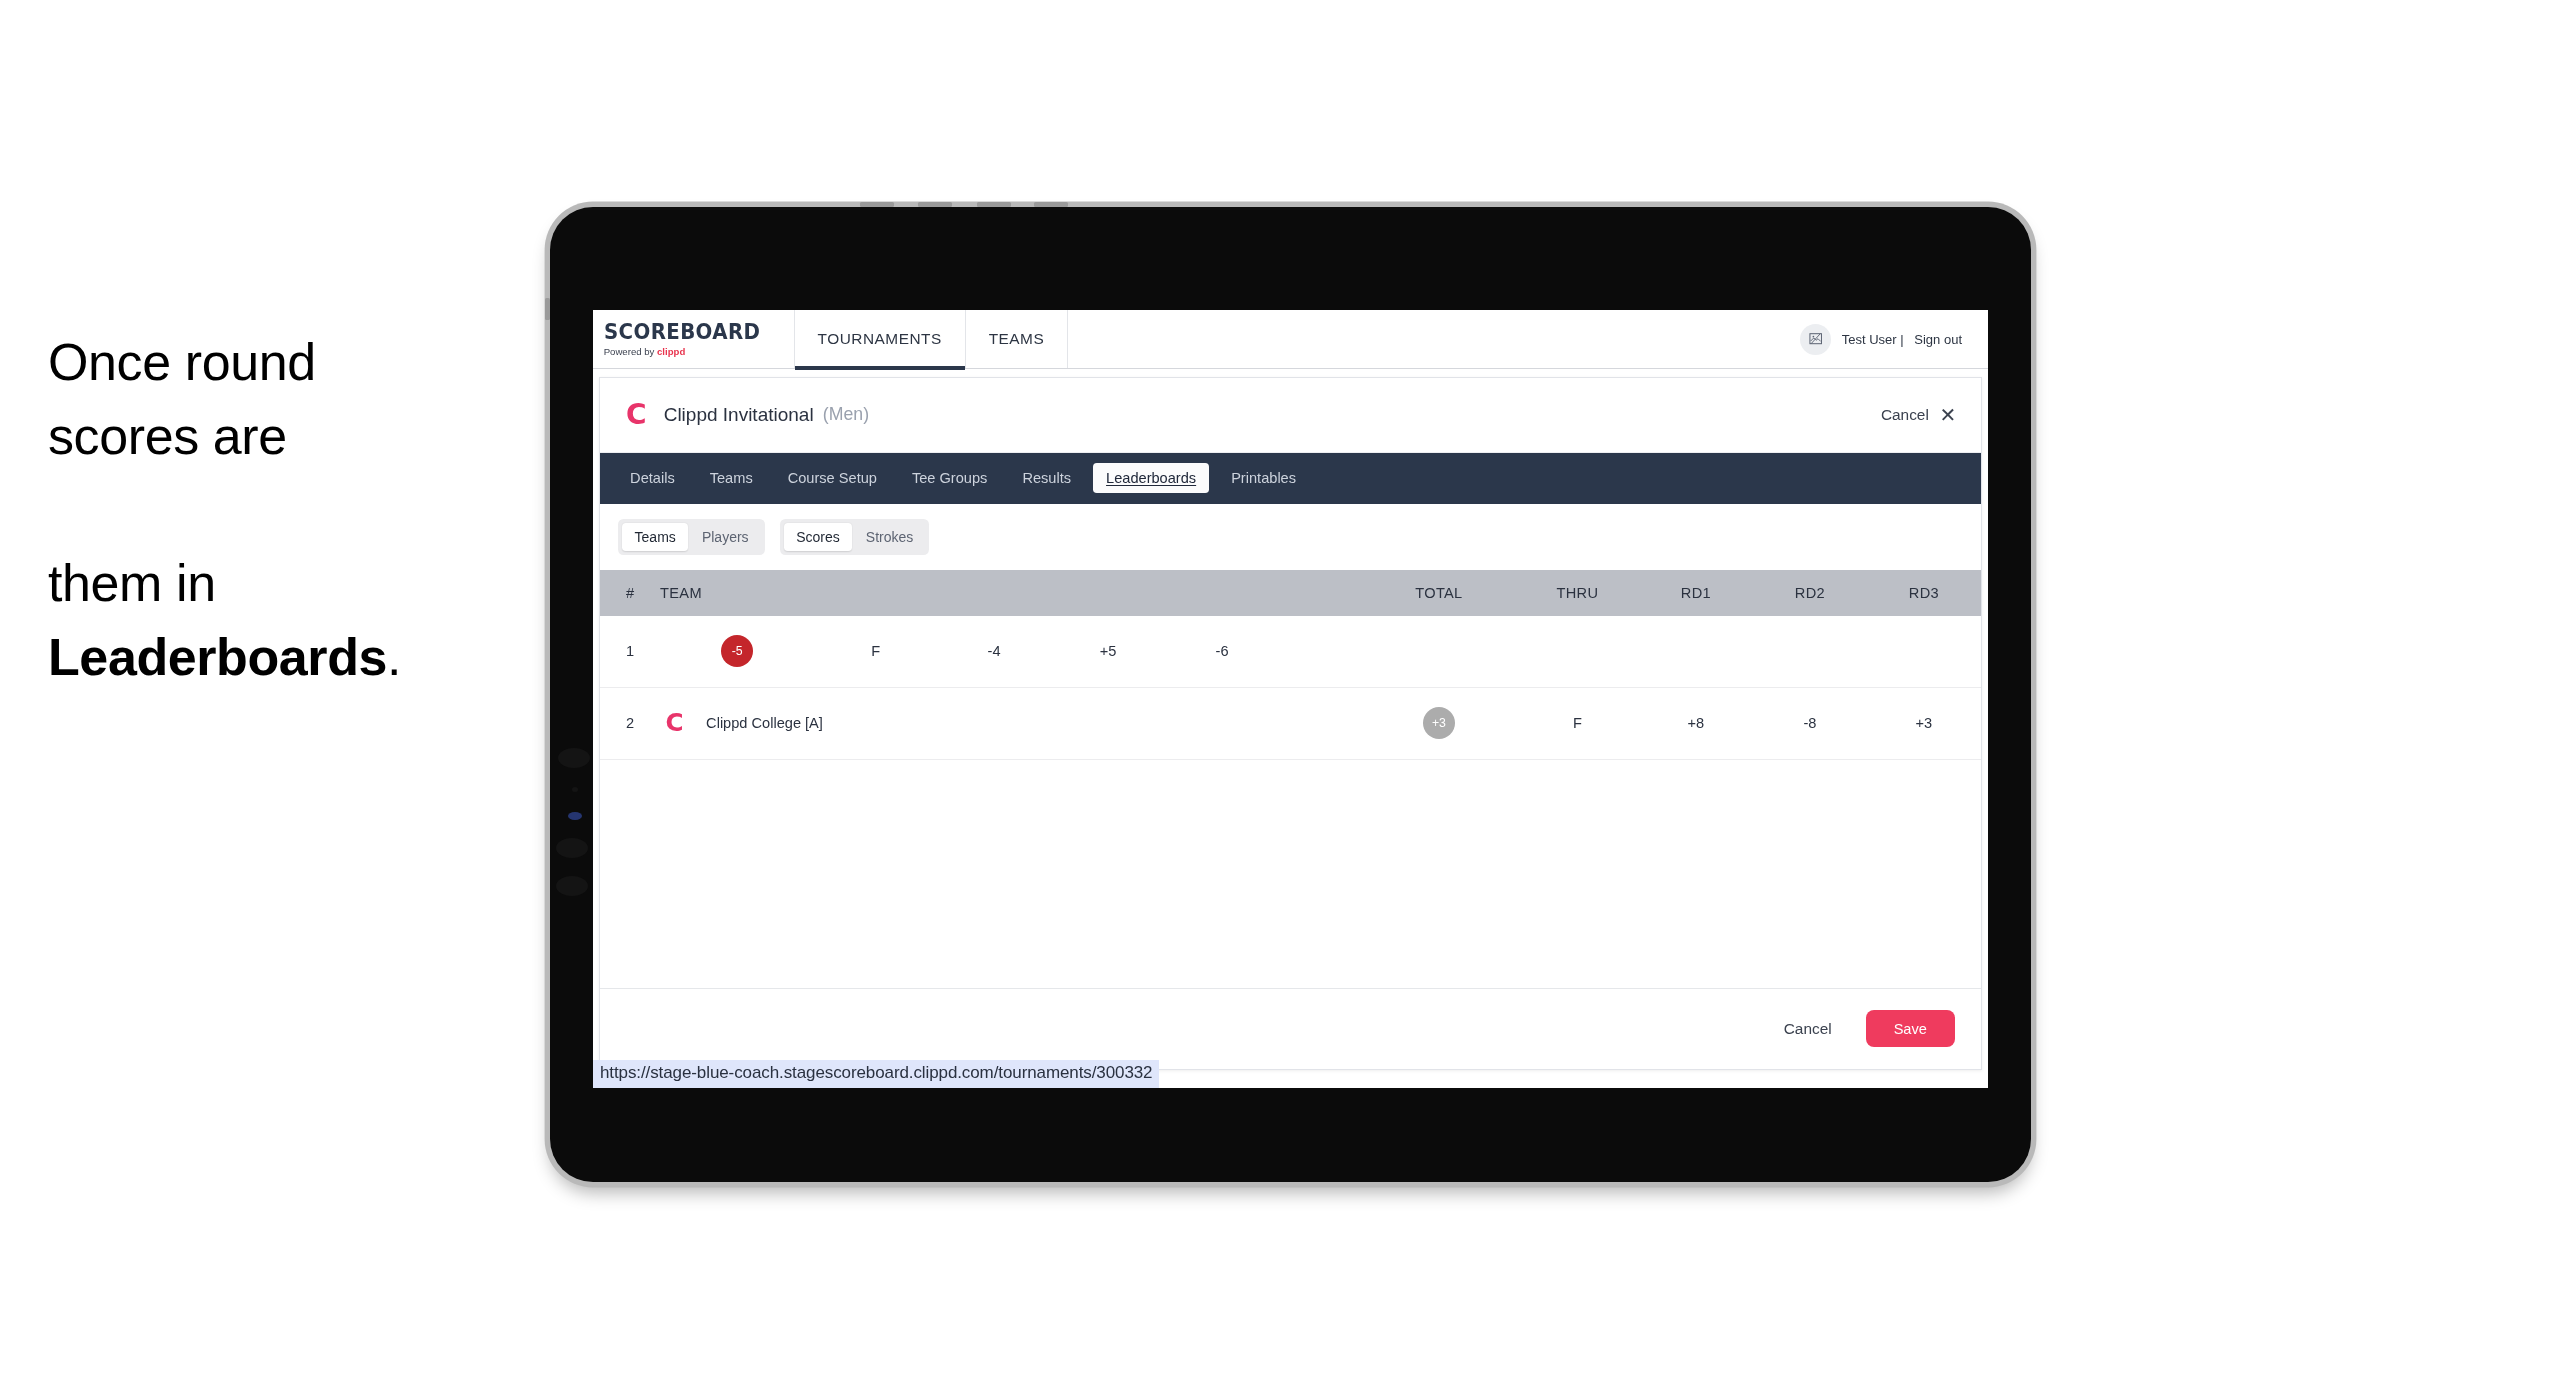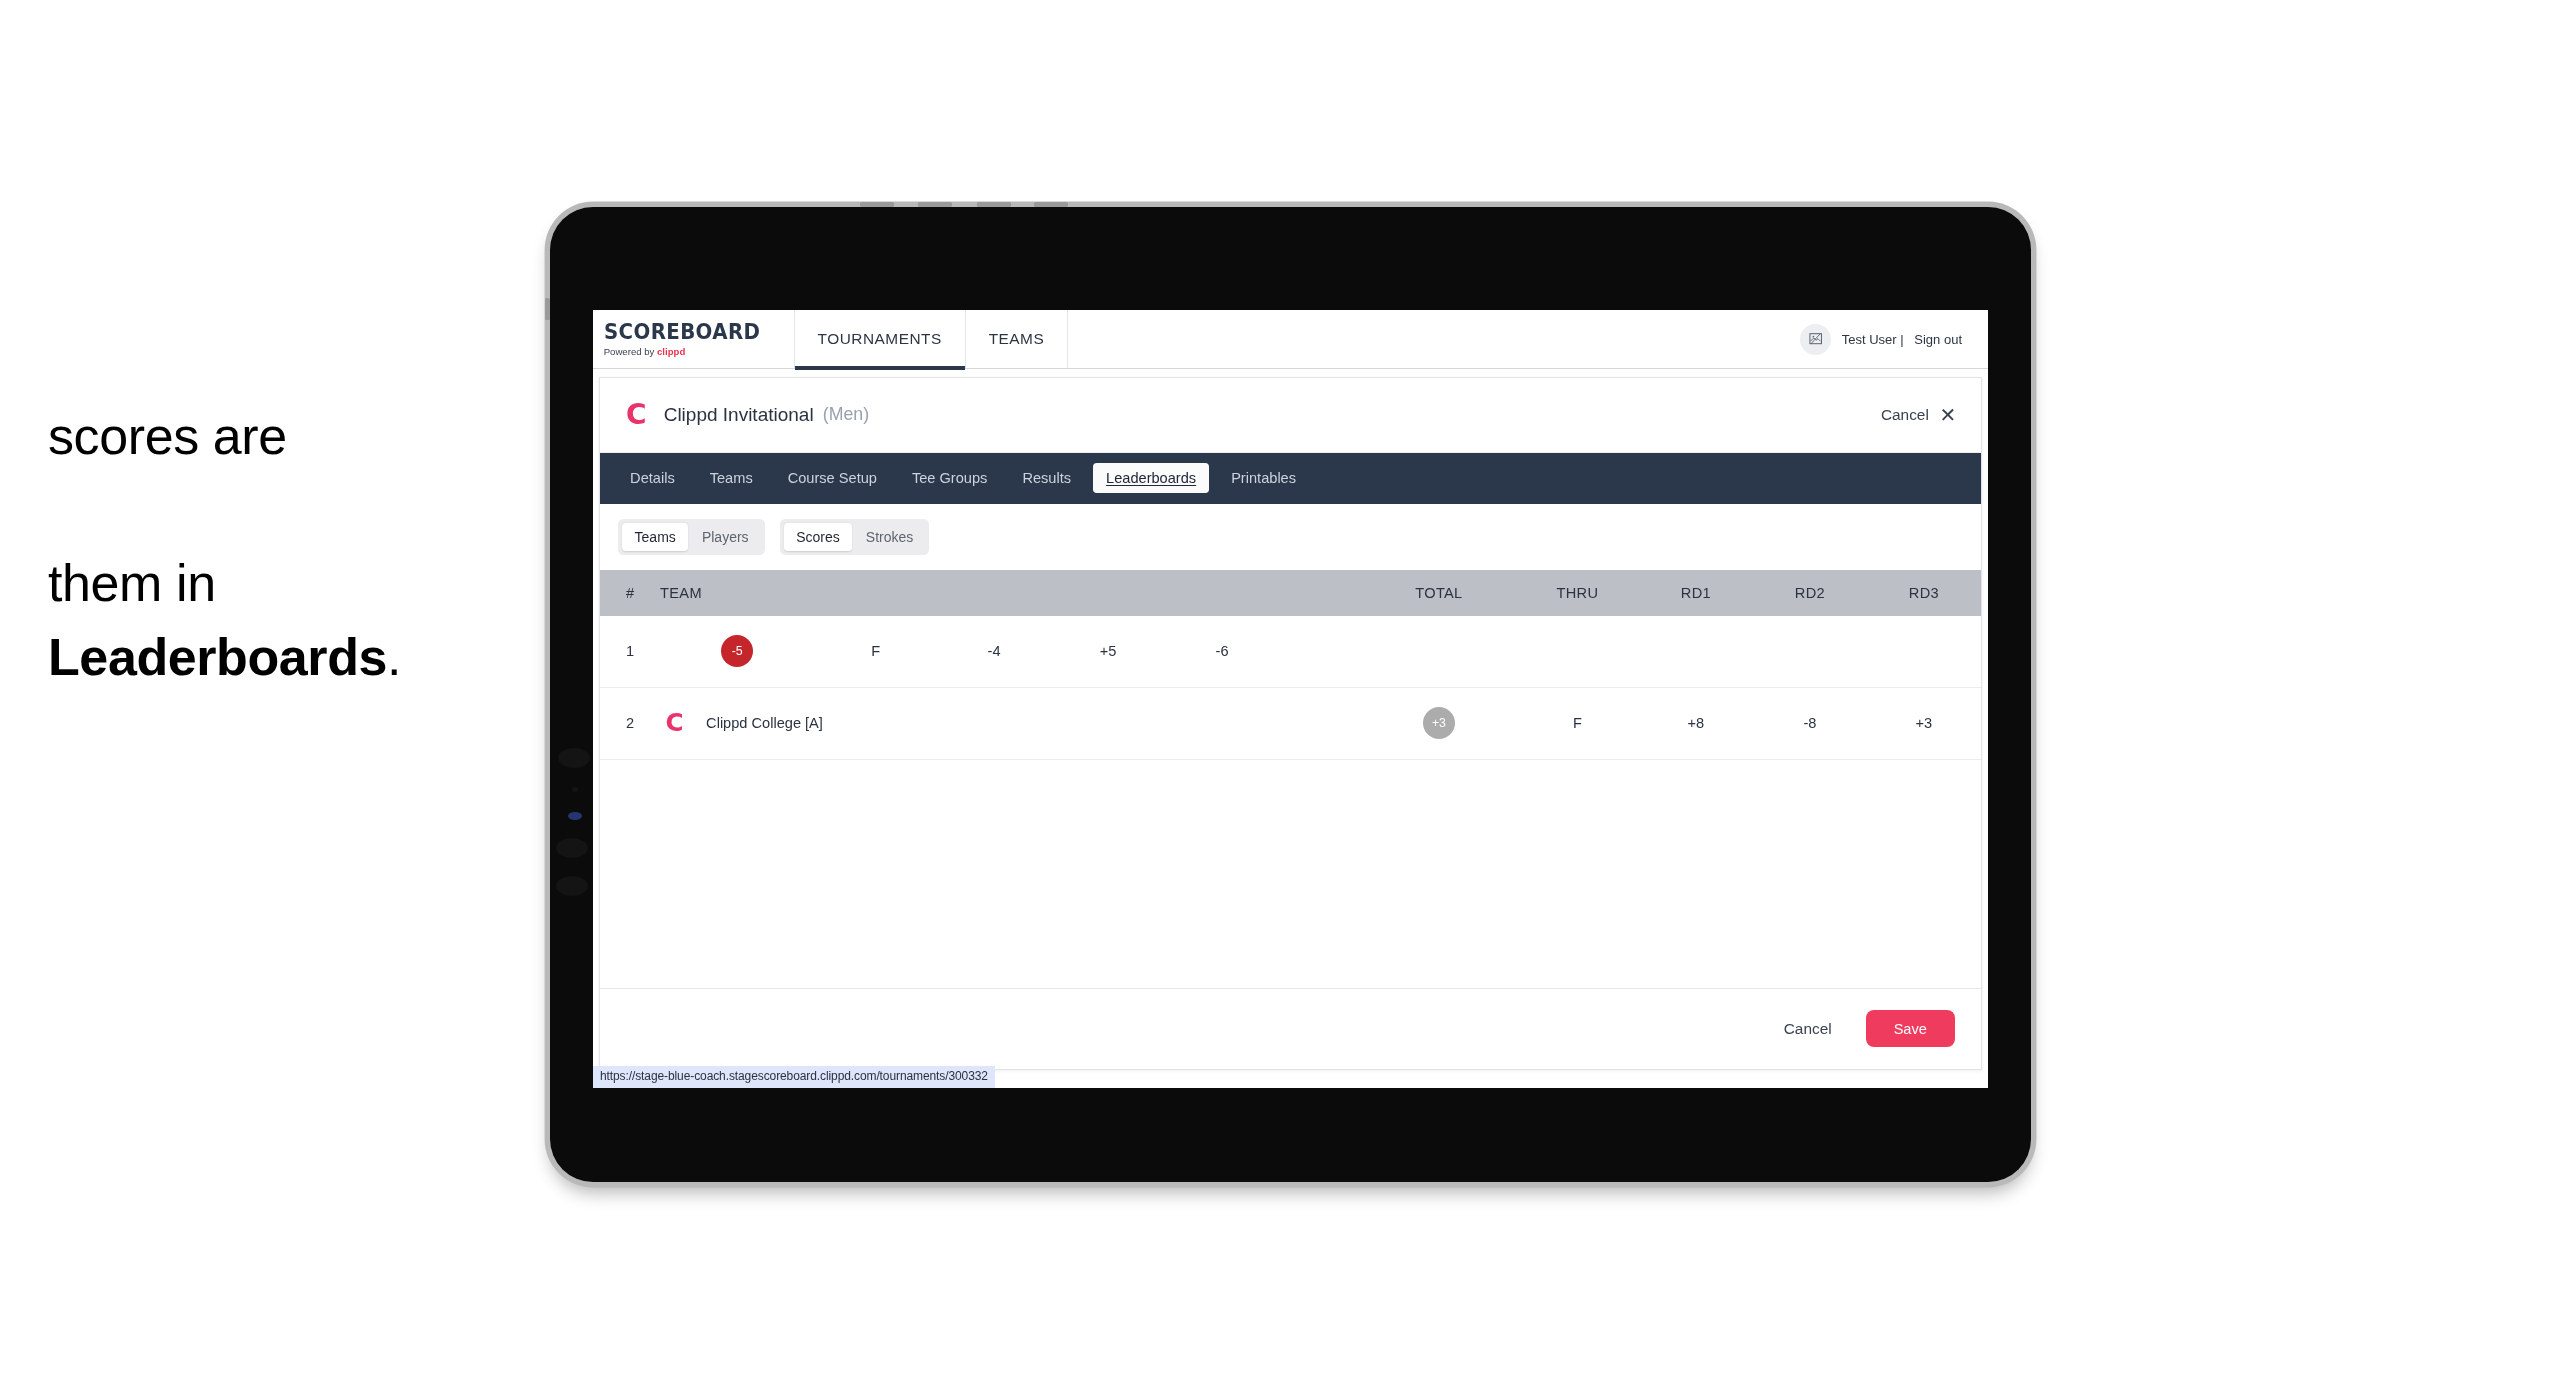--- a/index.html
+++ b/index.html
@@ -347,31 +347,31 @@
     font-family: "Liberation Sans", sans-serif;
   }
 
   
   #status-url {
     position: absolute;
     left: 0;
     bottom: 0;
     background: #dfe6fb;
     color: #2a3140;
-    font-size: 12px;
+    font-size: 17px;
     padding: 3.8px 7px 4.6px 7px;
     white-space: nowrap;
     letter-spacing: -0.1px;
   }
 </style>
 </head>
 <body>
 
 <div id="caption">
-  <br>
+  <span>Once round</span><br>
   <span>scores are</span><br>
   <br>
   <span>them in</span><br>
   <span class="bold">Leaderboards</span><span>.</span>
 </div>
 
 <div id="tablet">
 
   <div class="bezel-btn-top" style="left:310px; width:34px;"></div>
   <div class="bezel-btn-top" style="left:368px; width:34px;"></div>

